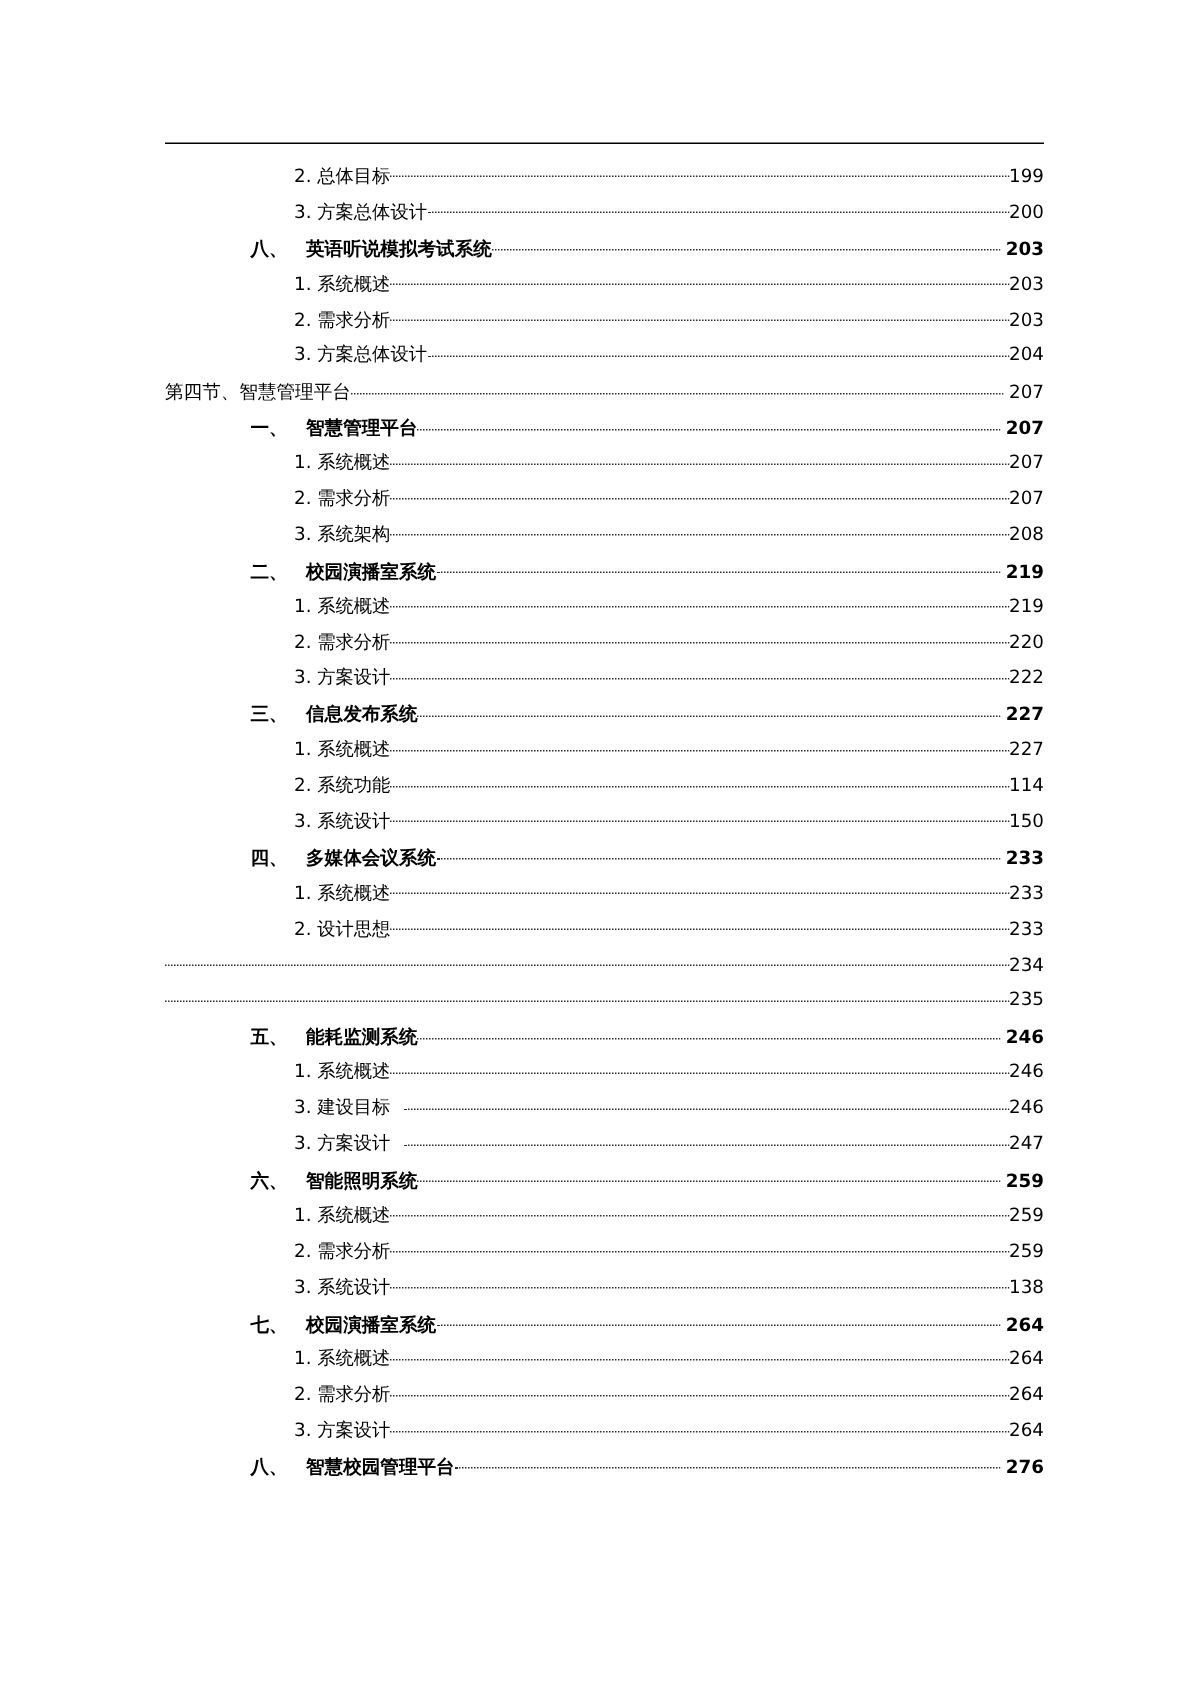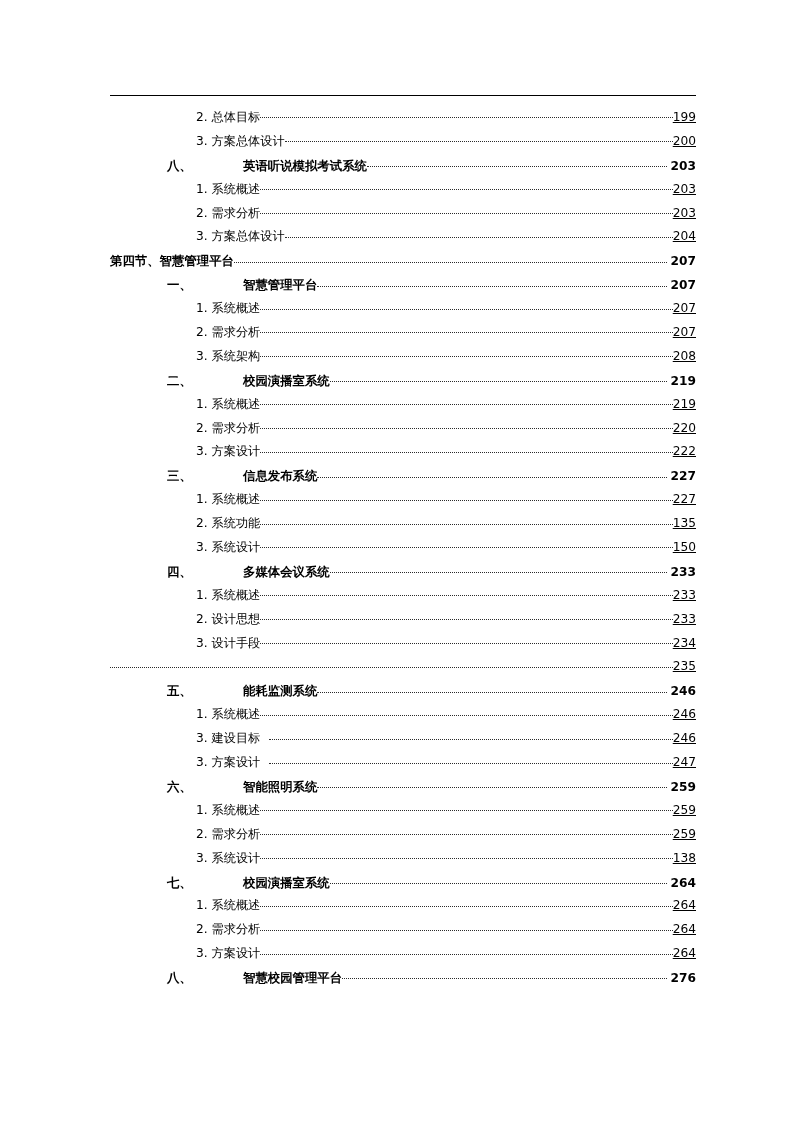--- a/index.html
+++ b/index.html
@@ -80,53 +80,52 @@
 
   .pageno {
     flex: 0 0 auto;
     text-align: right;
     font-size: 12.2px;
     padding-left: 0.5px;
   }
 
   
   .lvl0 {
-    font-weight: bold;
+    font-weight: normal;
     font-size: 12.4px;
   }
   .lvl0 .label { padding-left: 0; }
   .lvl0 .leader { margin-left: 0px; }
   .lvl0 .pageno { padding-left: 4px; }
 
   
   .lvl1 {
     font-weight: bold;
     font-size: 12.4px;
   }
   .lvl1 .num {
     width: 37px;
     margin-left: 57px;
   }
   .lvl1 .label {
     padding-left: 0px;
-    margin-left: 39px;
   }
   .lvl1 .leader { margin-left: 0px; }
   .lvl1 .pageno { padding-left: 4px; }
 
   
   .lvl2 {
     font-weight: normal;
     font-size: 12.2px;
   }
   .lvl2 .label {
     padding-left: 86px;
   }
   .lvl2 .leader { margin-left: 0px; }
-  .lvl2 .pageno { padding-left: 0px; text-decoration: underline; }
+  .lvl2 .pageno { padding-left: 0px; }
 
   
   .gap .leader { margin-left: 9px; }
 </style>
 </head>
 <body>
 
 <div class="page">
 
   <div class="toc-rule"></div>
@@ -217,21 +216,21 @@
         <span class="pageno">227</span>
       </div>
       <div class="toc-row lvl2">
         <span class="label">1. 系统概述</span>
         <span class="leader"></span>
         <span class="pageno">227</span>
       </div>
       <div class="toc-row lvl2">
         <span class="label">2. 系统功能</span>
         <span class="leader"></span>
-        <span class="pageno">135</span>
+        <span class="pageno">114</span>
       </div>
       <div class="toc-row lvl2">
         <span class="label">3. 系统设计</span>
         <span class="leader"></span>
         <span class="pageno">150</span>
       </div>
       <div class="toc-row lvl1">
         <span class="num">四、</span>
         <span class="label">多媒体会议系统</span>
         <span class="leader"></span>
@@ -241,21 +240,20 @@
         <span class="label">1. 系统概述</span>
         <span class="leader"></span>
         <span class="pageno">233</span>
       </div>
       <div class="toc-row lvl2">
         <span class="label">2. 设计思想</span>
         <span class="leader"></span>
         <span class="pageno">233</span>
       </div>
       <div class="toc-row lvl2">
-        <span class="label">3. 设计手段</span>
         <span class="leader"></span>
         <span class="pageno">234</span>
       </div>
       <div class="toc-row lvl2">
         <span class="leader"></span>
         <span class="pageno">235</span>
       </div>
       <div class="toc-row lvl1">
         <span class="num">五、</span>
         <span class="label">能耗监测系统</span>

